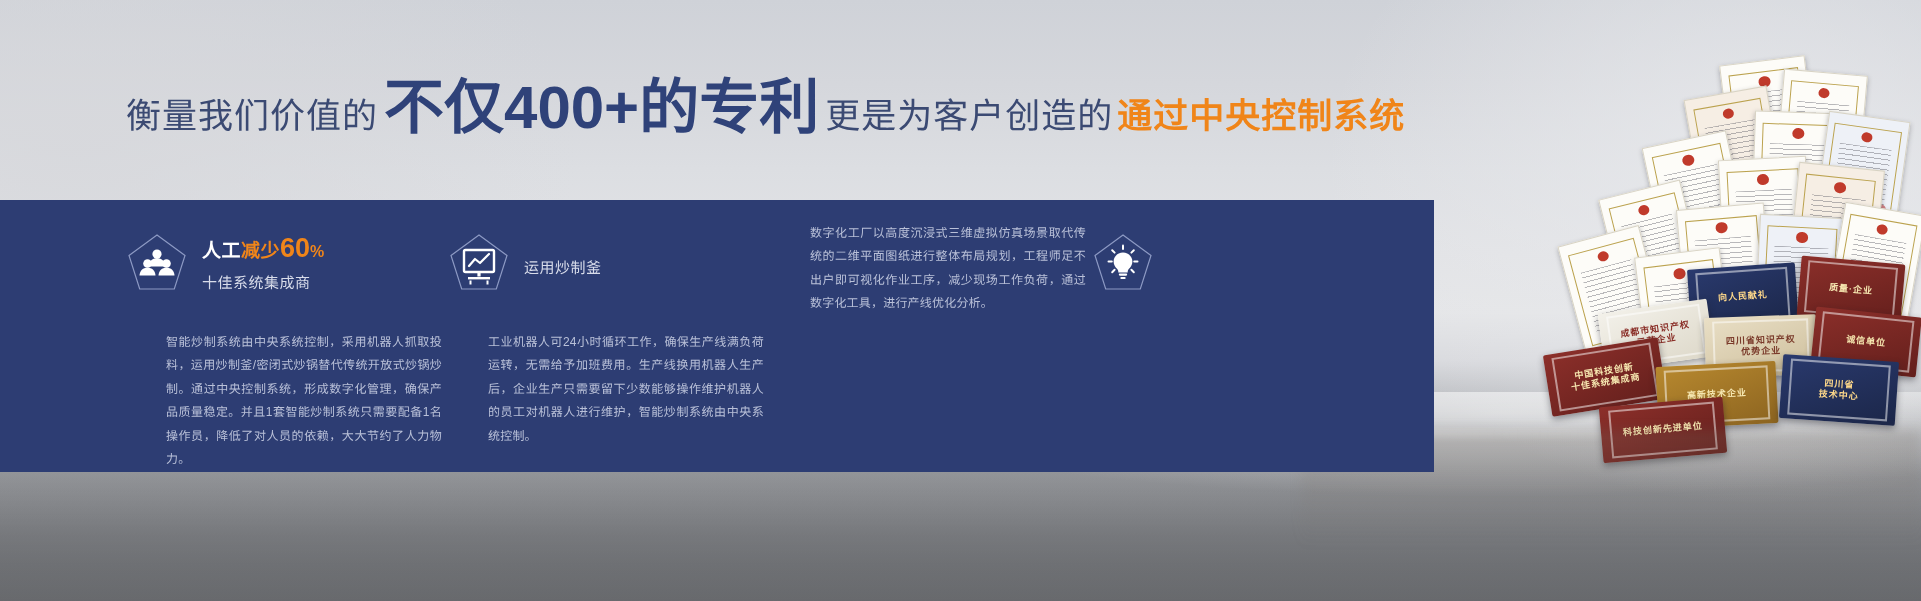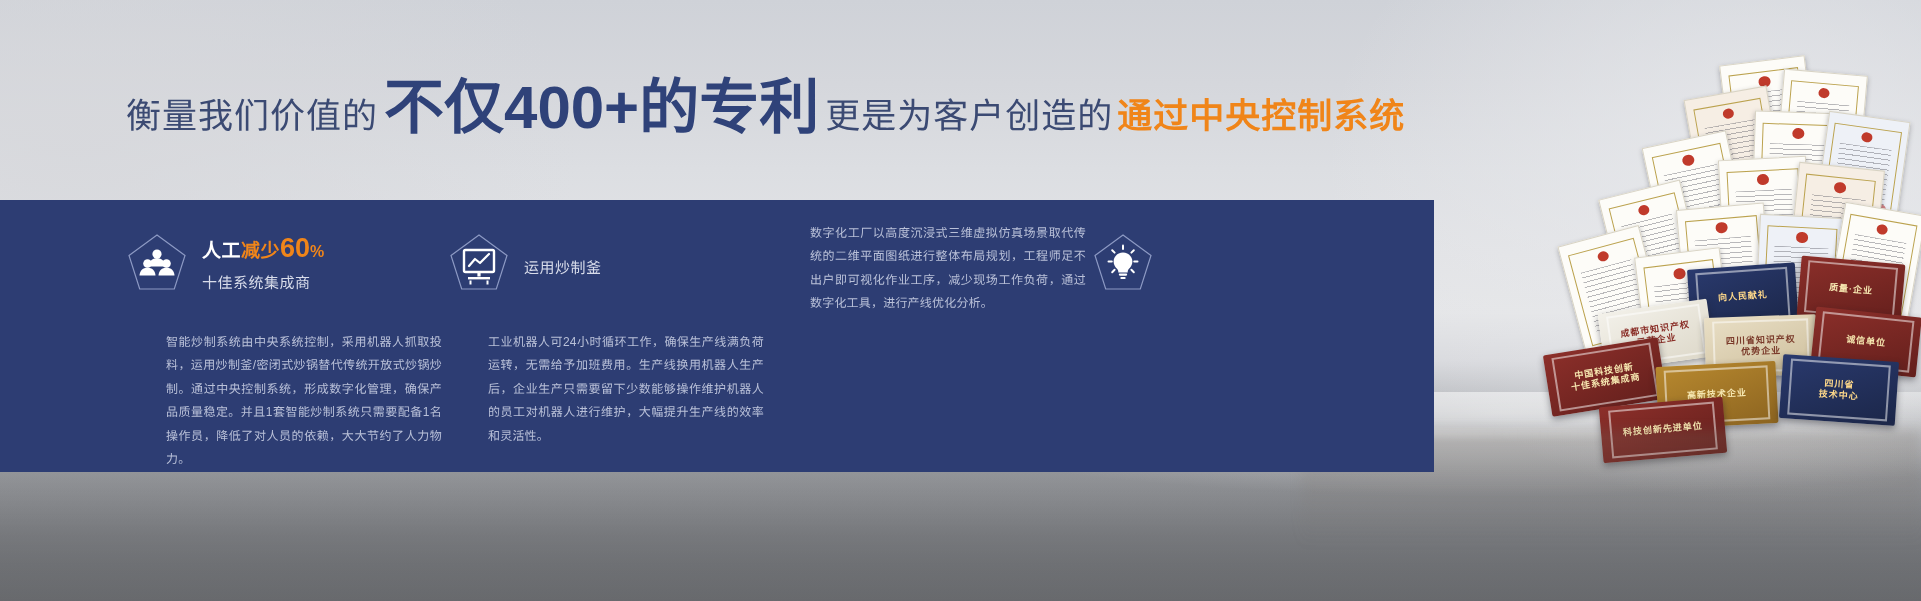--- a/index.html
+++ b/index.html
@@ -422,21 +422,21 @@
               <rect x="29.4" y="40" width="3.2" height="4.5" fill="#ffffff"></rect>
               <rect x="20" y="45" width="22" height="2.4" fill="#ffffff"></rect>
               <rect x="21.5" y="48.5" width="2" height="4" fill="#ffffff"></rect>
               <rect x="38.5" y="48.5" width="2" height="4" fill="#ffffff"></rect>
             </svg>
           </div>
           <div class="feature-titles">
             <div class="f-sub">运用炒制釜</div>
           </div>
         </div>
-        <div class="f-body">工业机器人可24小时循环工作，确保生产线满负荷运转，无需给予加班费用。生产线换用机器人生产后，企业生产只需要留下少数能够操作维护机器人的员工对机器人进行维护，大幅提升生产线的效率和灵活性。</div>
+        <div class="f-body">工业机器人可24小时循环工作，确保生产线满负荷运转，无需给予加班费用。生产线换用机器人生产后，企业生产只需要留下少数能够操作维护机器人的员工对机器人进行维护，智能炒制系统由中央系统控制。</div>
       </div>
 
       <div class="feature">
         <div class="f-body">数字化工厂以高度沉浸式三维虚拟仿真场景取代传统的二维平面图纸进行整体布局规划，工程师足不出户即可视化作业工序，减少现场工作负荷，通过数字化工具，进行产线优化分析。</div>
       </div>
 
       <div class="feature">
         <div class="feature-head">
           <div class="badge">
             <svg viewBox="0 0 62 62" aria-hidden="true">

